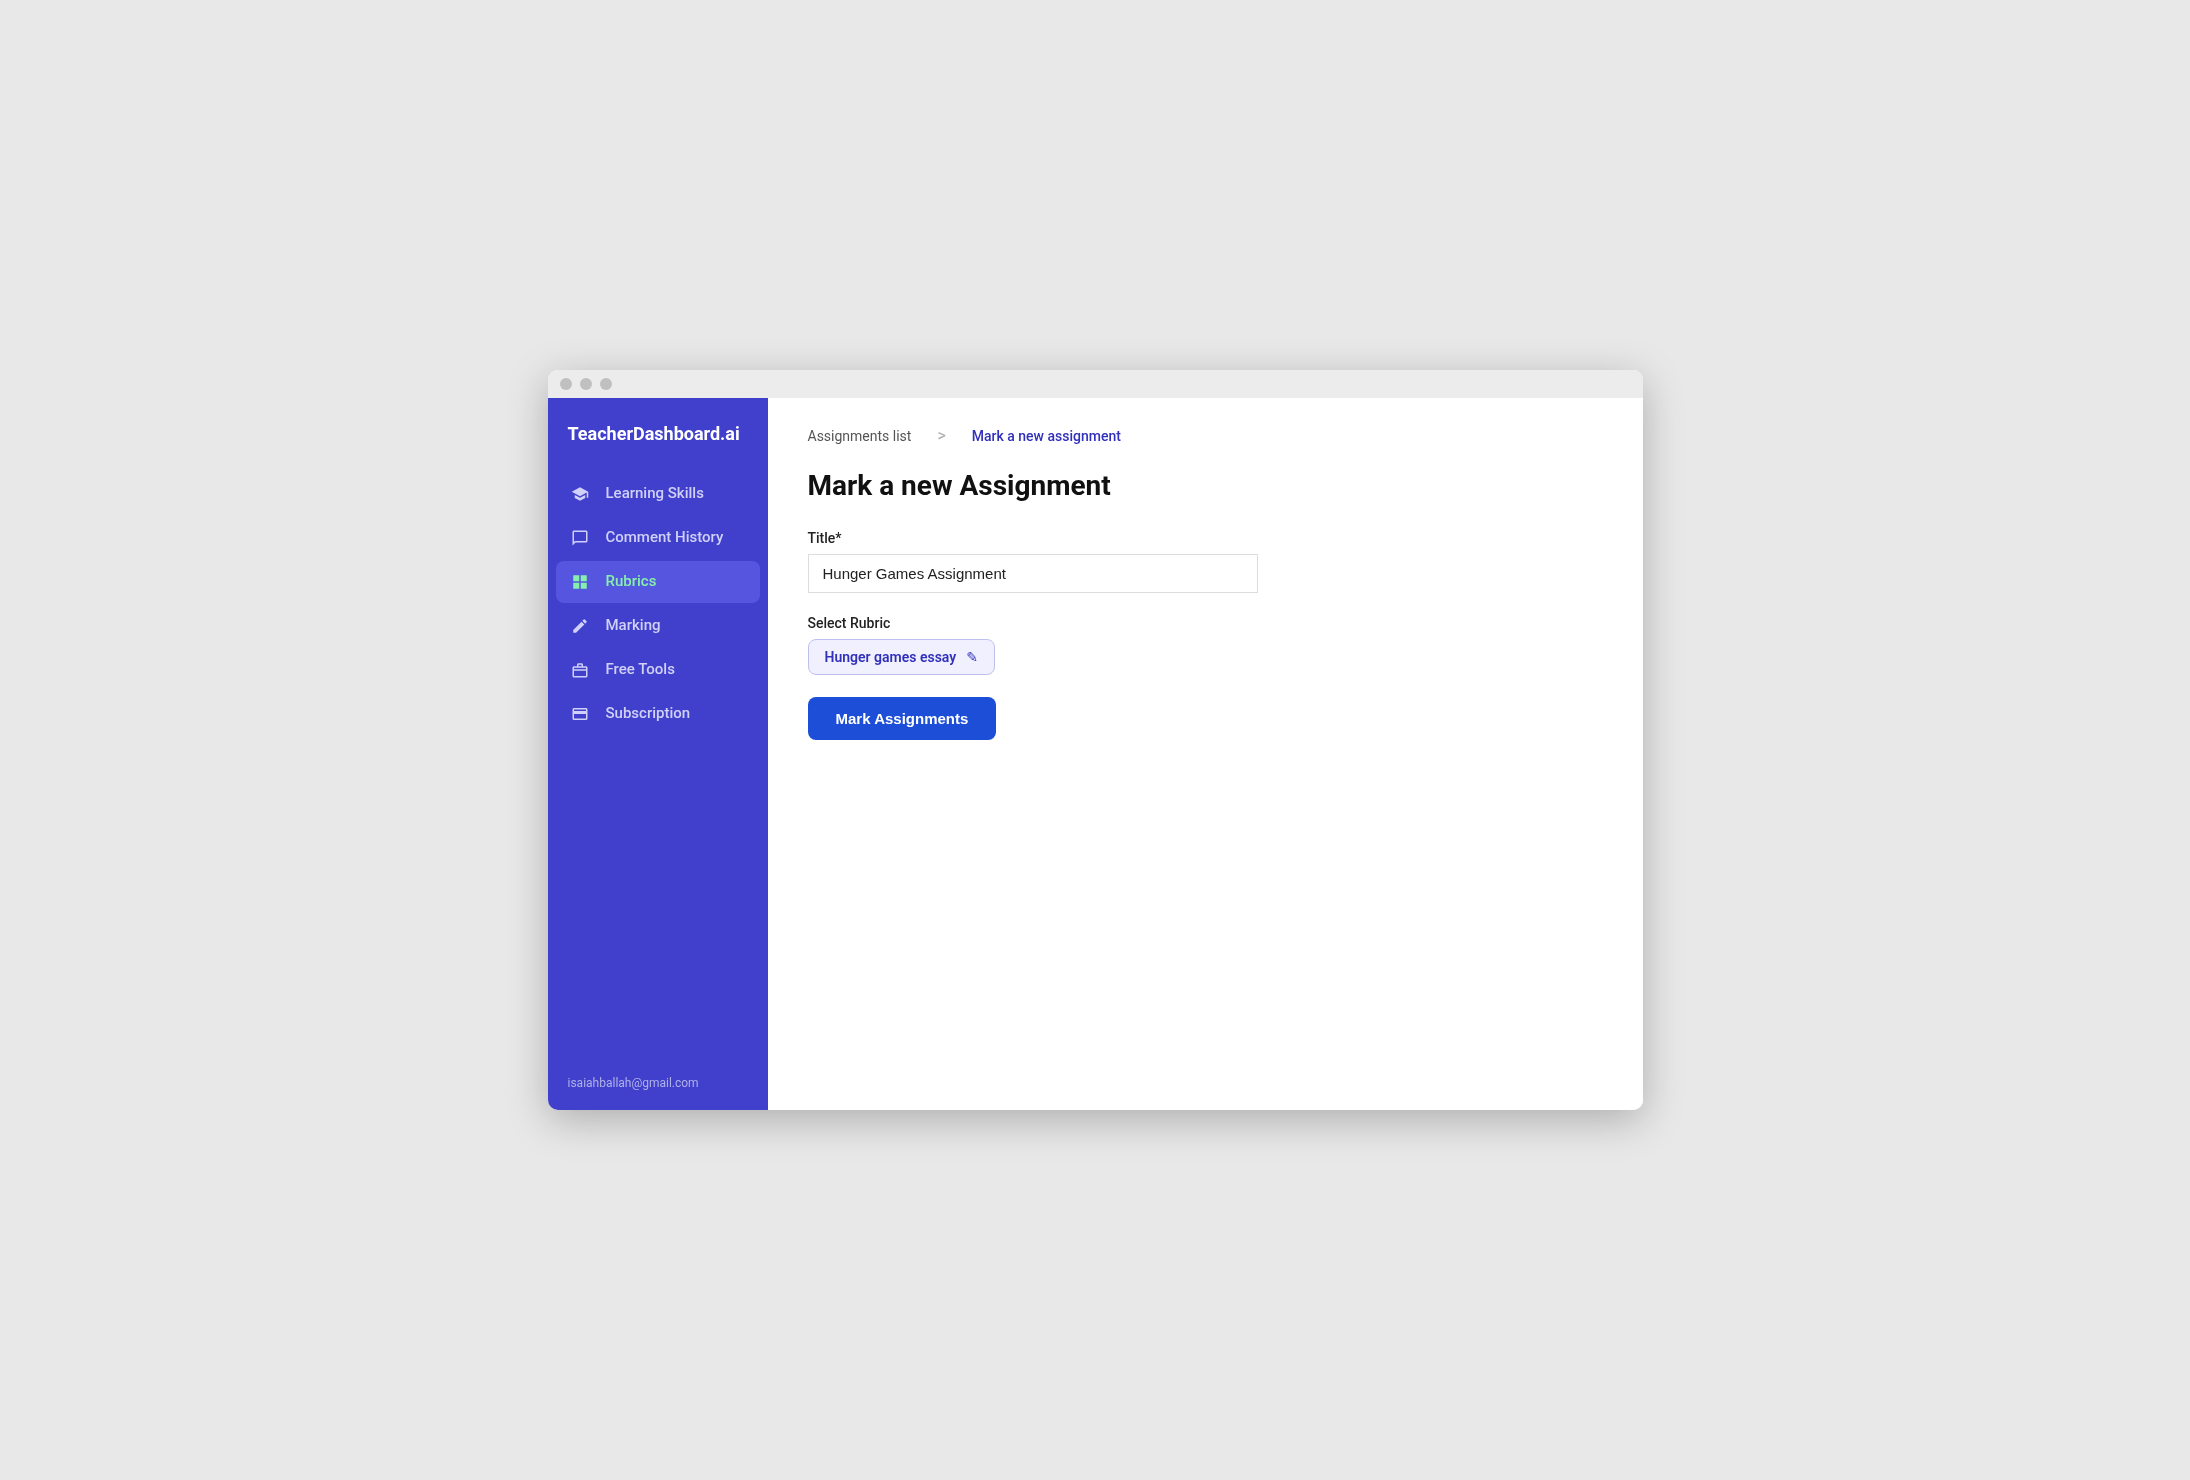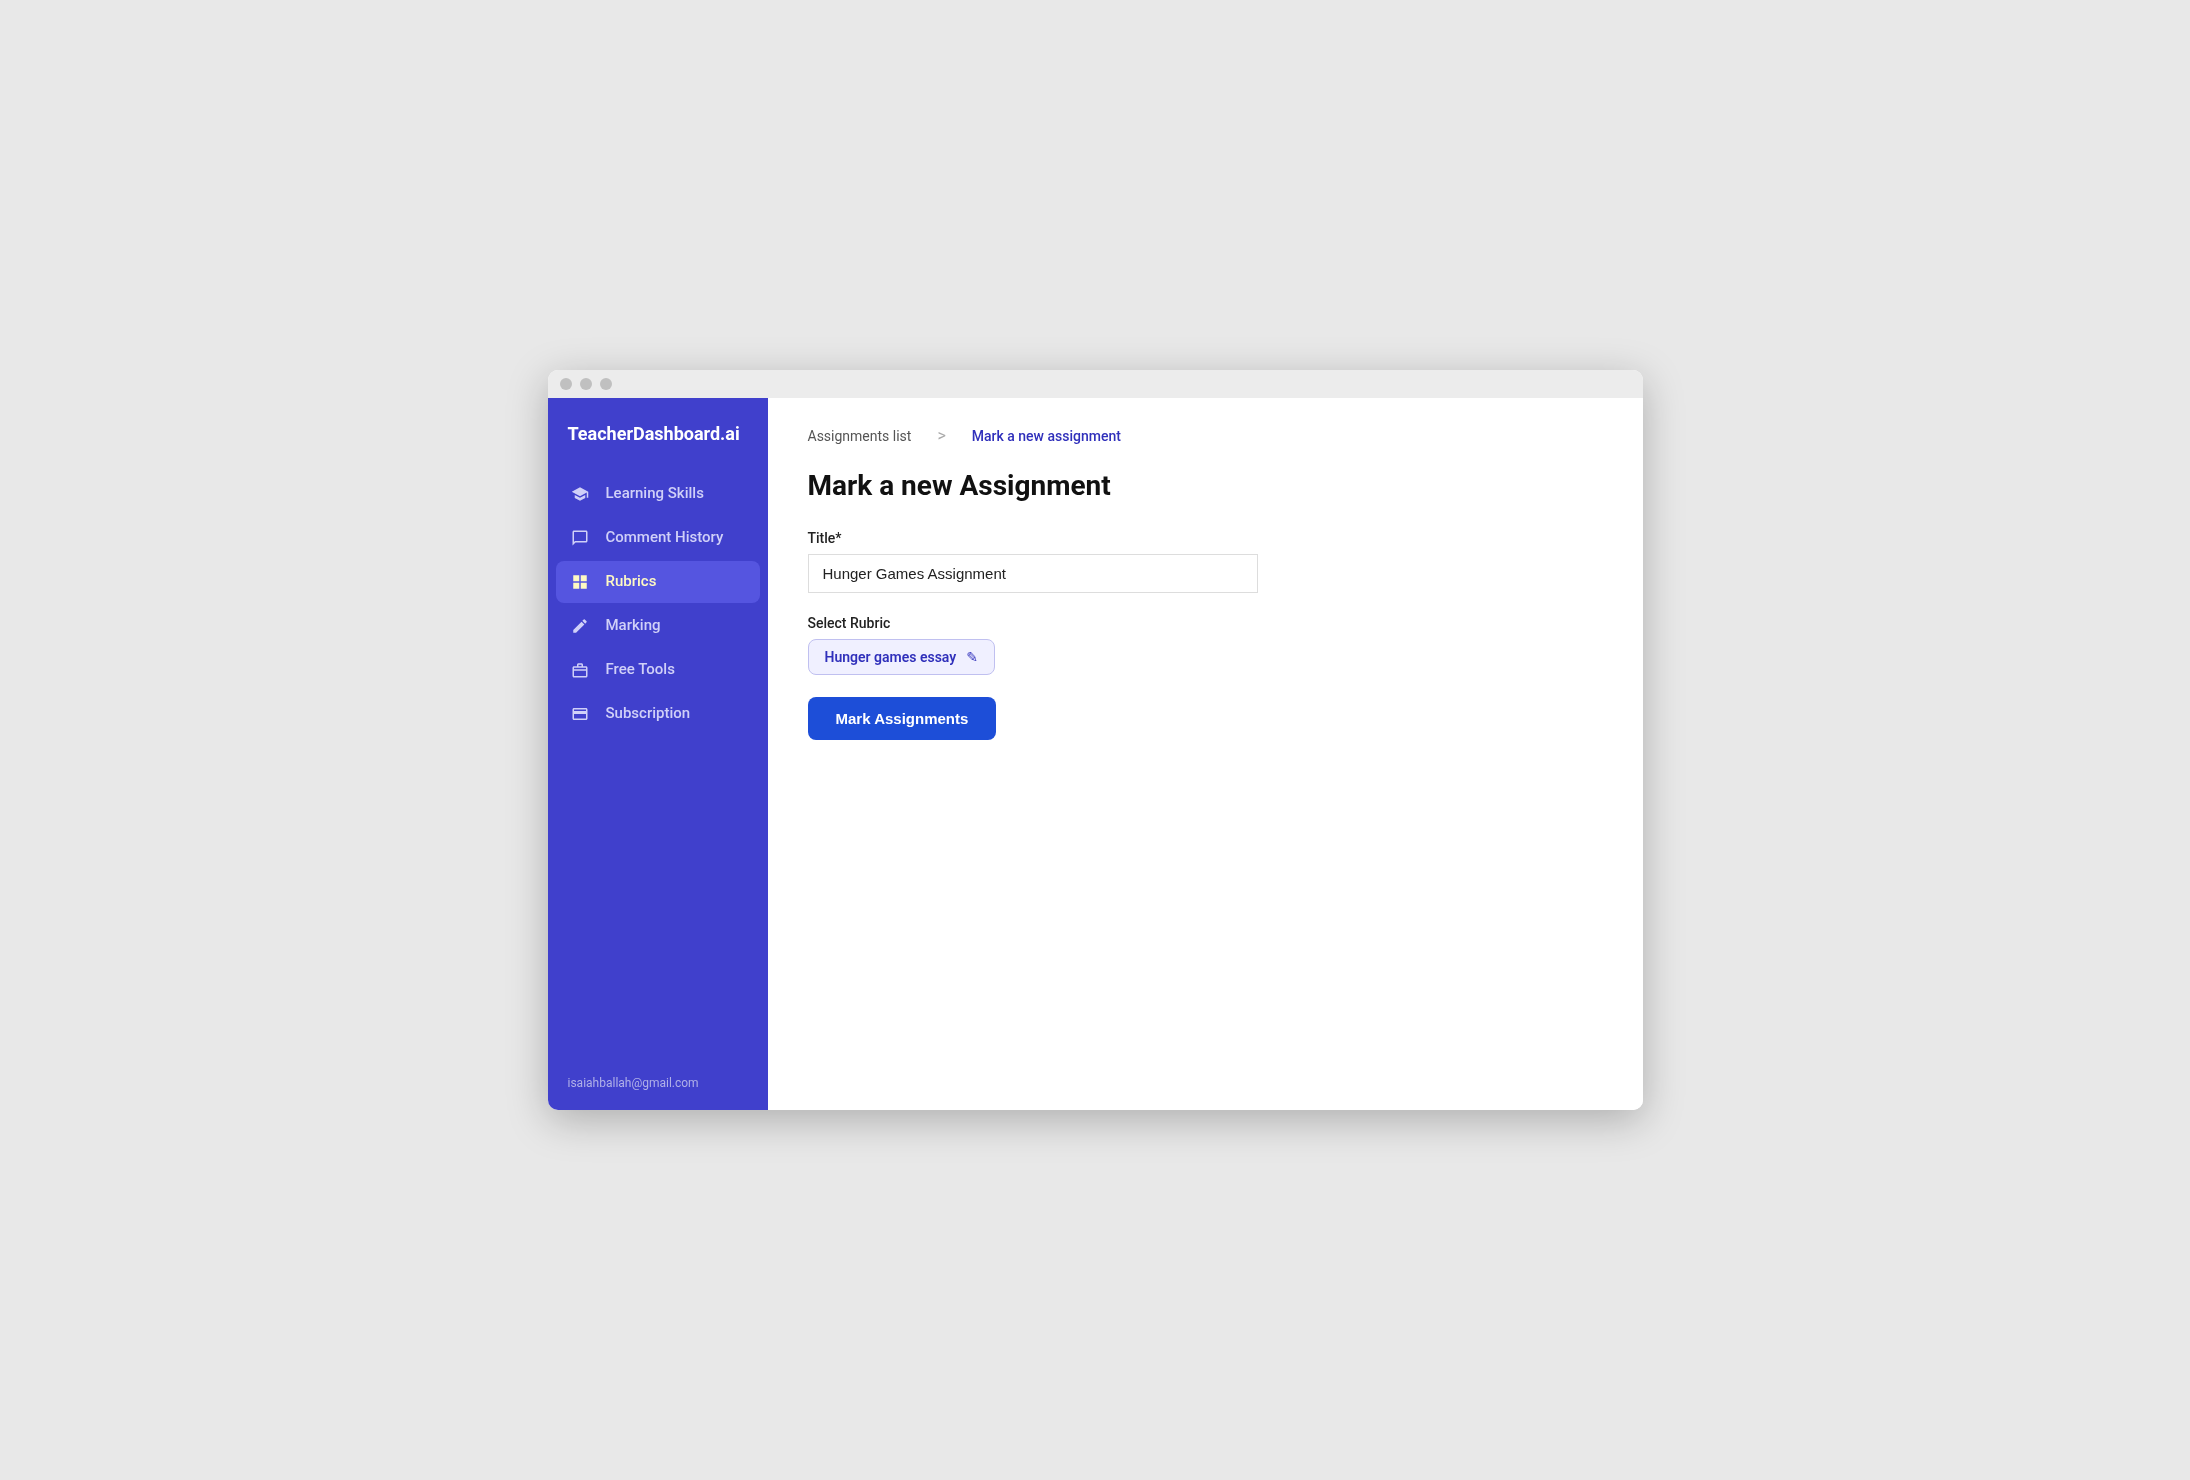--- a/index.html
+++ b/index.html
@@ -82,21 +82,21 @@
       border-radius: 8px;
       color: #d0d0f8;
       font-size: 15px;
       font-weight: 500;
       cursor: pointer;
       transition: background 0.15s;
     }
 
     .sidebar-item.active {
       background: #5555e0;
-      color: #fef9c3;
+      color: #86efac;
     }
 
     .sidebar-icon {
       width: 20px;
       height: 20px;
       flex-shrink: 0;
       display: flex;
       align-items: center;
       justify-content: center;
     }

